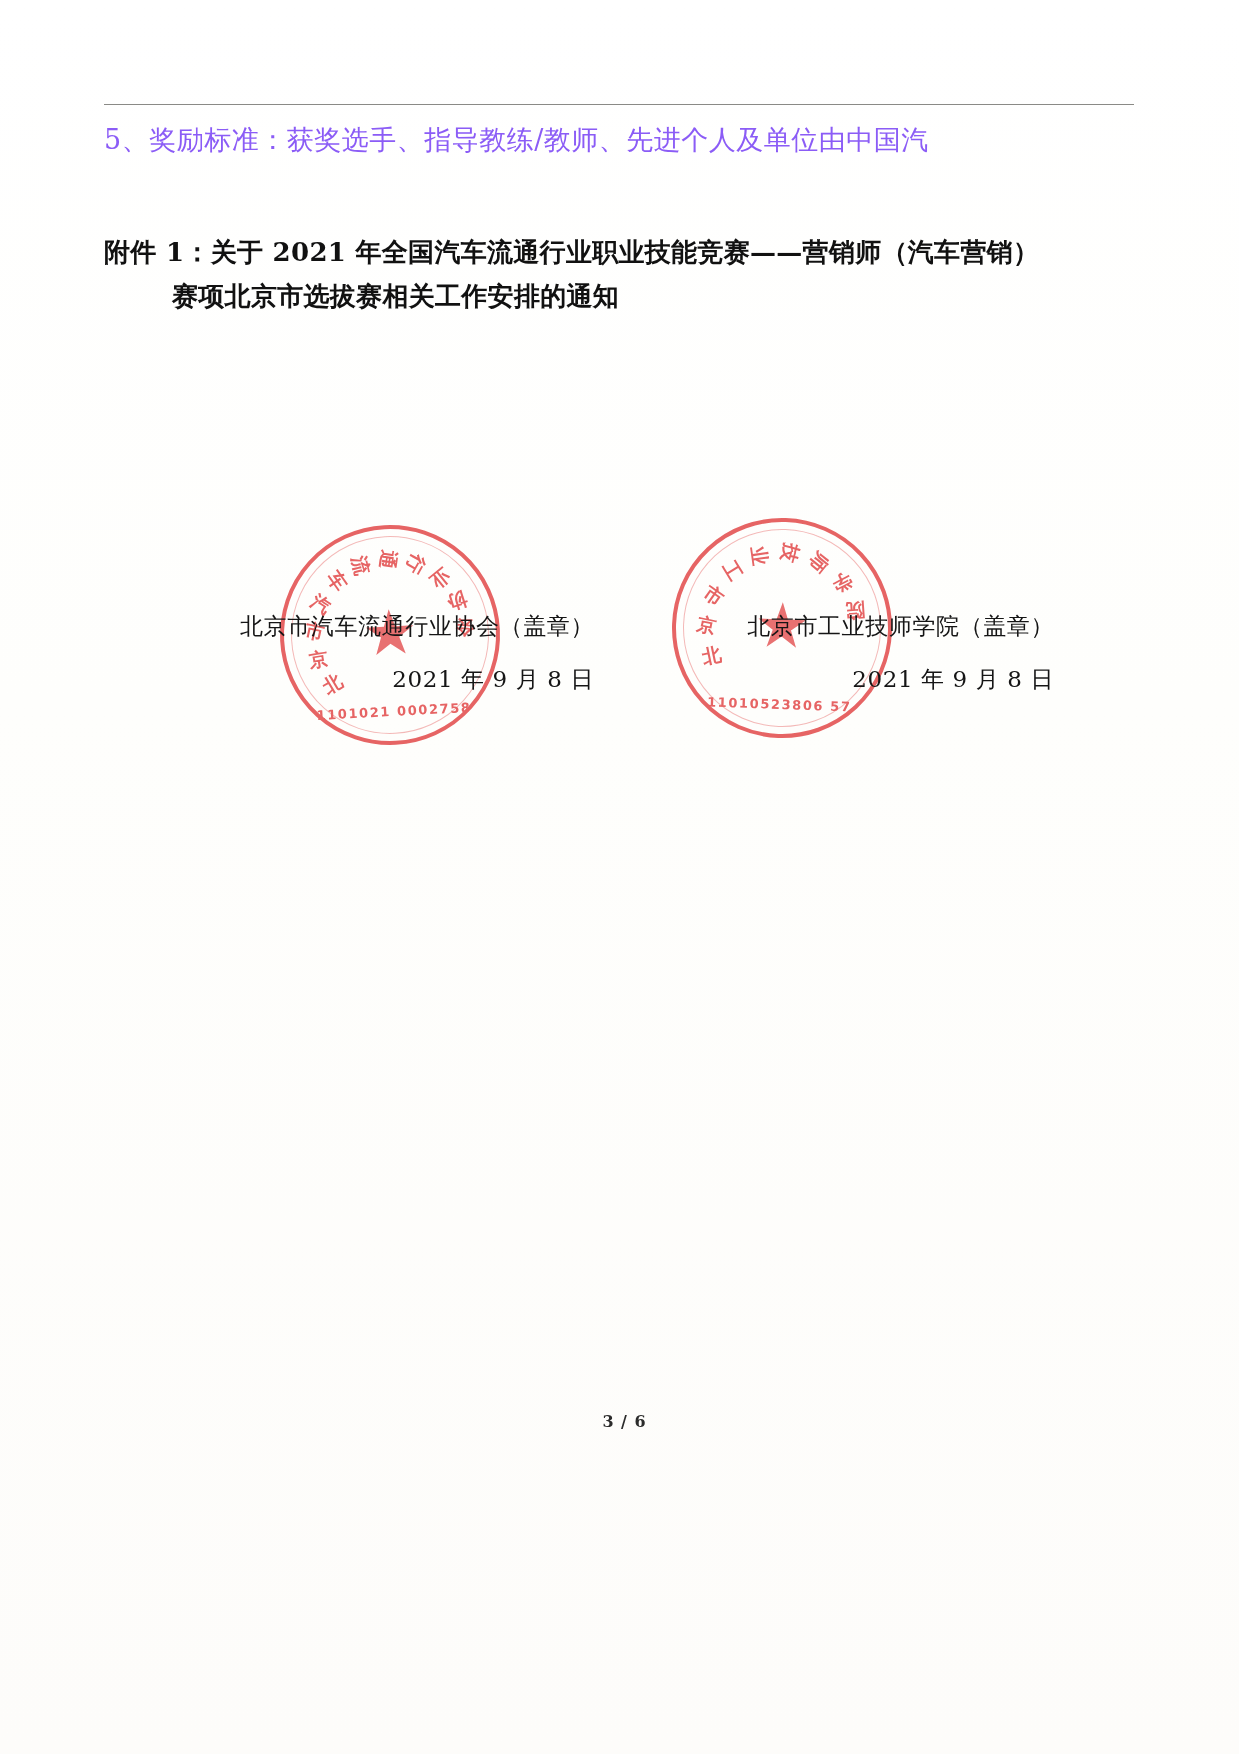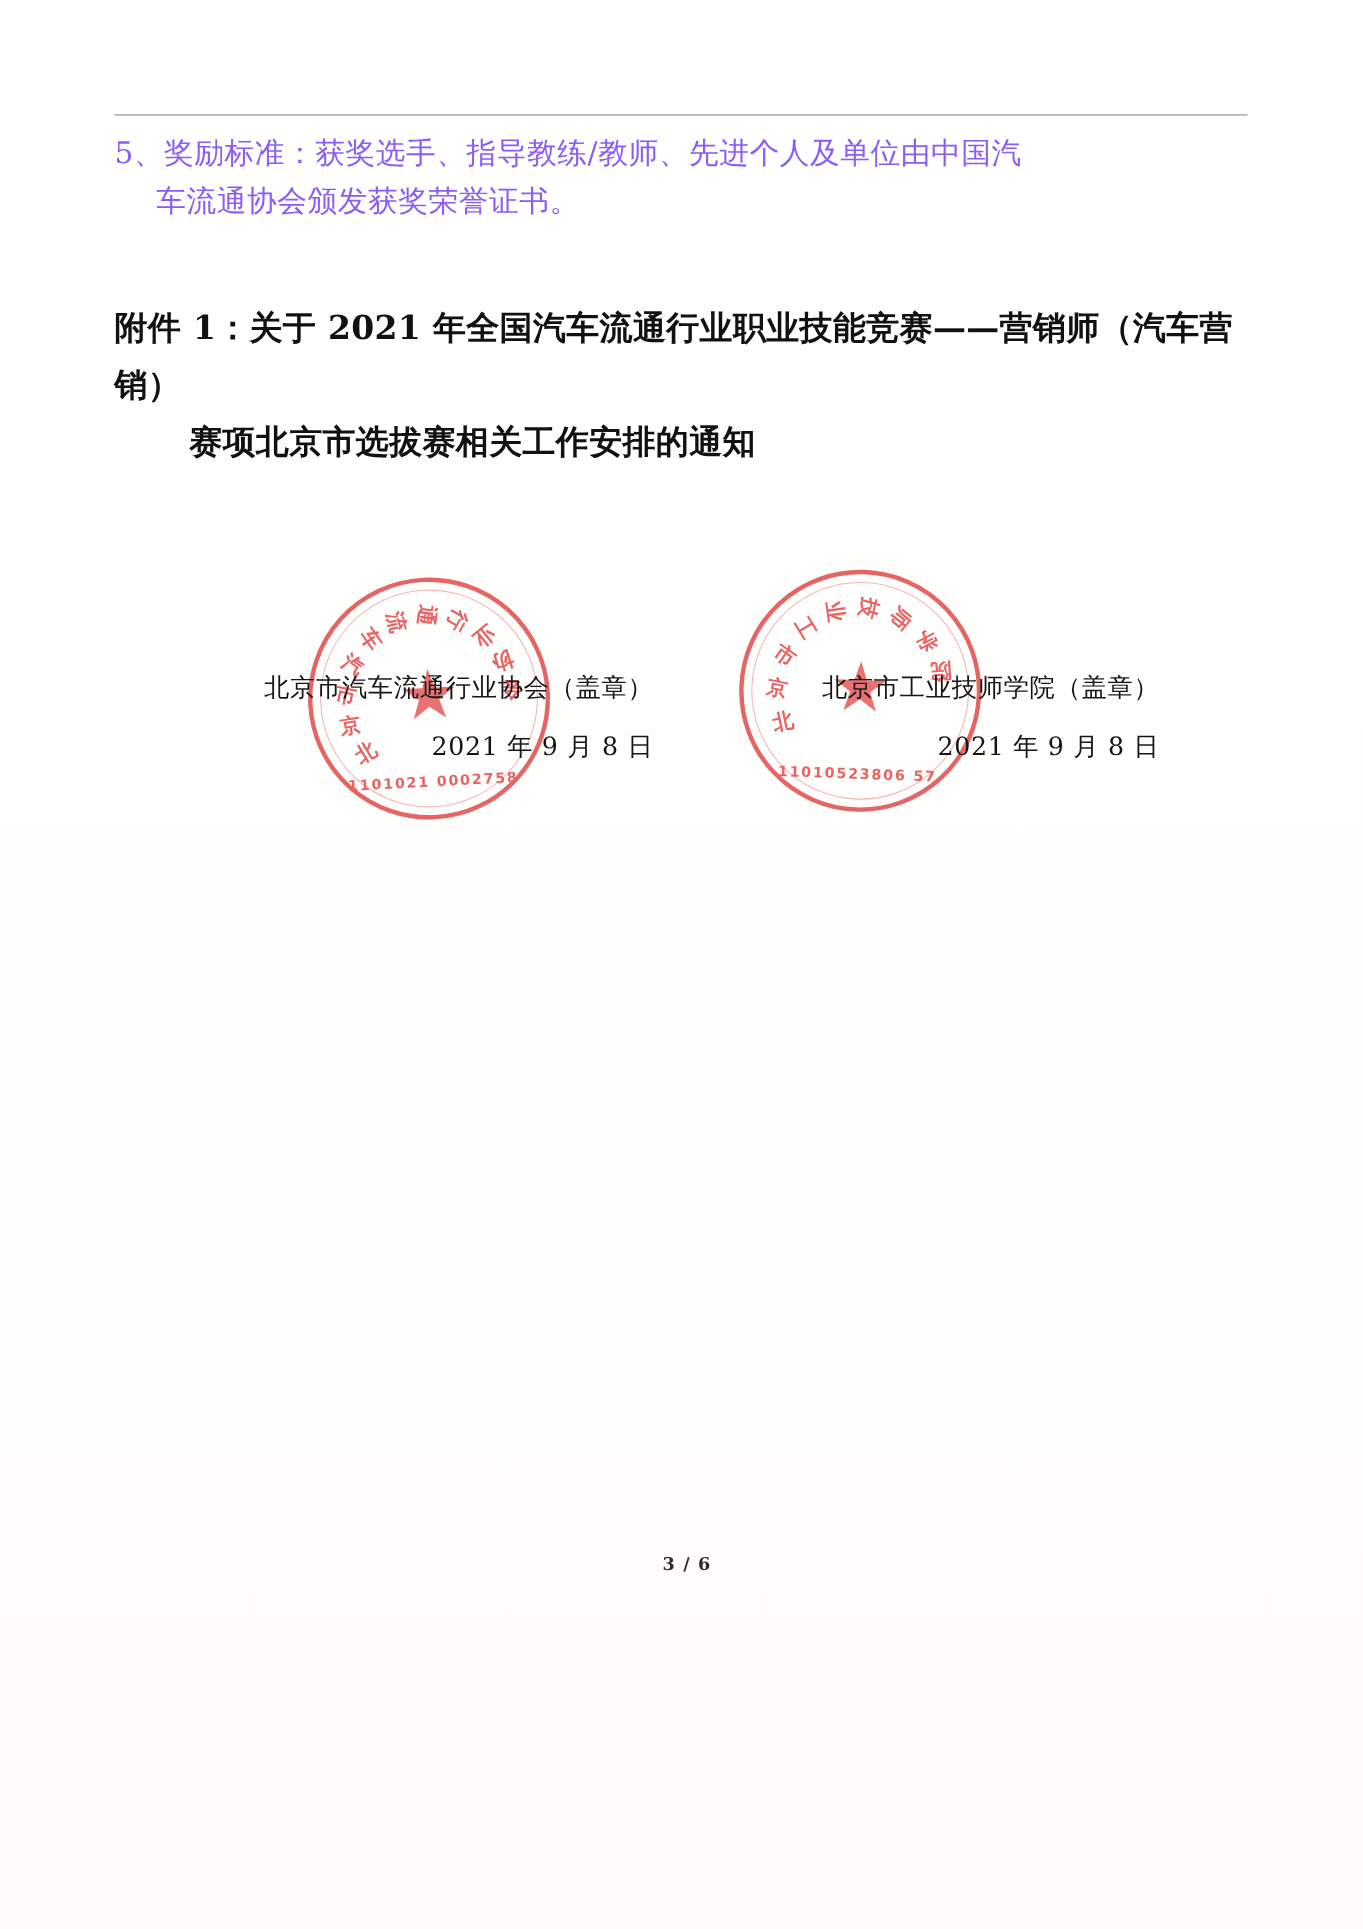--- a/index.html
+++ b/index.html
@@ -53,21 +53,21 @@
     line-height: 1.62;
     letter-spacing: 0.5px;
     color: #8b5cf6;
     font-family: "DejaVu Serif", serif;
   }
   .para .line1 { display: block; }
   .para .line2 { display: block; margin-left: 38px; }
 
   .attach {
     margin-top: 68px;
-    font-size: 30px;
+    font-size: 26px;
     line-height: 1.72;
     font-weight: bold;
     color: #111111;
     font-family: "DejaVu Serif", serif;
     letter-spacing: 0.3px;
   }
   .attach .line1 { display: block; }
   .attach .line2 { display: block; margin-left: 68px; }
 
   
@@ -183,21 +183,20 @@
 <body>
 
 <div class="page">
   <div class="paper-tint"></div>
 
   <div class="top-rule"></div>
 
   <div class="content">
     <div class="para">
       <span class="line1">5、奖励标准：获奖选手、指导教练/教师、先进个人及单位由中国汽</span>
-      <span class="line2">车流通协会颁发获奖荣誉证书。</span>
     </div>
 
     <div class="attach">
       <span class="line1">附件 1：关于 2021 年全国汽车流通行业职业技能竞赛——营销师（汽车营销）</span>
       <span class="line2">赛项北京市选拔赛相关工作安排的通知</span>
     </div>
   </div>
 
   <div class="stamp stamp-1">
     <div class="inner-ring"></div>

